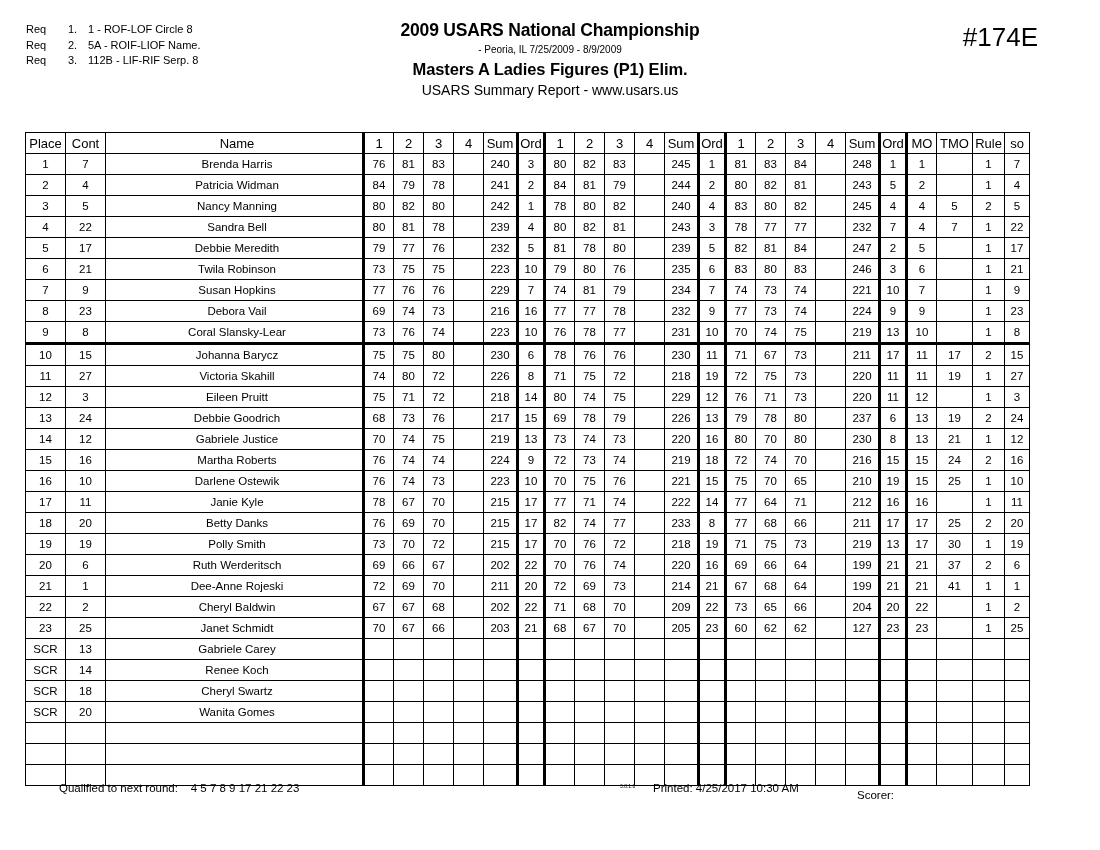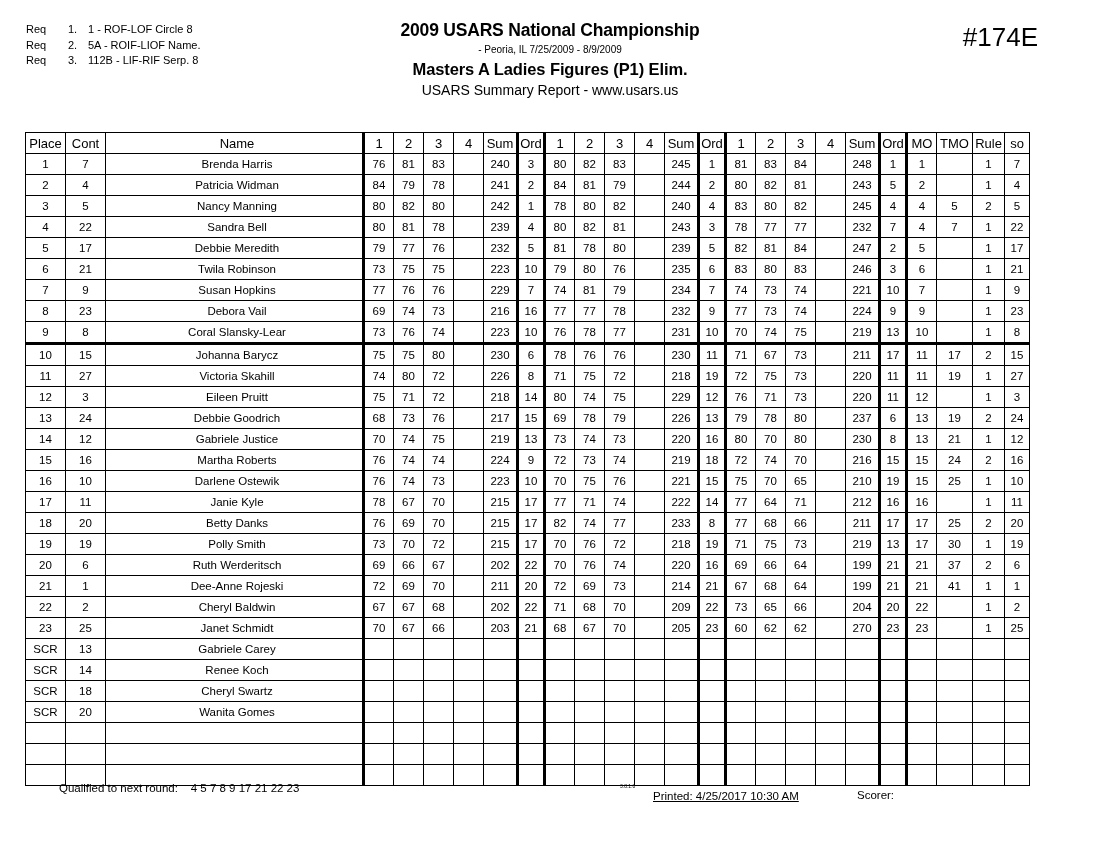--- a/index.html
+++ b/index.html
@@ -133,21 +133,21 @@
   
   .footer {
     position: absolute;
     left: 25px;
     top: 782px;
     width: 1050px;
     font-size: 11.5px;
   }
   .f-qual { position: absolute; left: 6px; top: 0; white-space: nowrap; margin-left: 28px; }
   .f-ver  { position: absolute; left: 595px; top: 1px; font-size: 5px; }
-  .f-print{ position: absolute; left: 628px; top: 8px; white-space: nowrap; text-decoration: underline; }
+  .f-print{ position: absolute; left: 628px; top: 0; white-space: nowrap; }
   .f-scorer{ position: absolute; left: 832px; top: 7px; white-space: nowrap; }
 </style>
 </head>
 <body>
 
 <div class="header">
 
   <div class="reqs">
     <span class="req-line">
       <span class="rq">Req</span><span class="rn">1.</span><span>1 - ROF-LOF Circle 8</span>
@@ -834,21 +834,21 @@
           <td class="tl">68</td>
           <td>67</td>
           <td>70</td>
           <td></td>
           <td>205</td>
           <td class="tl tr bold">23</td>
           <td class="tl">60</td>
           <td>62</td>
           <td>62</td>
           <td></td>
-          <td>270</td>
+          <td>127</td>
           <td class="tl tr bold">23</td>
           <td>23</td>
           <td></td>
           <td>1</td>
           <td>25</td>
         </tr>
         <tr>
           <td class="bold-if">SCR</td>
           <td>13</td>
           <td class="lcell">Gabriele Carey</td>

